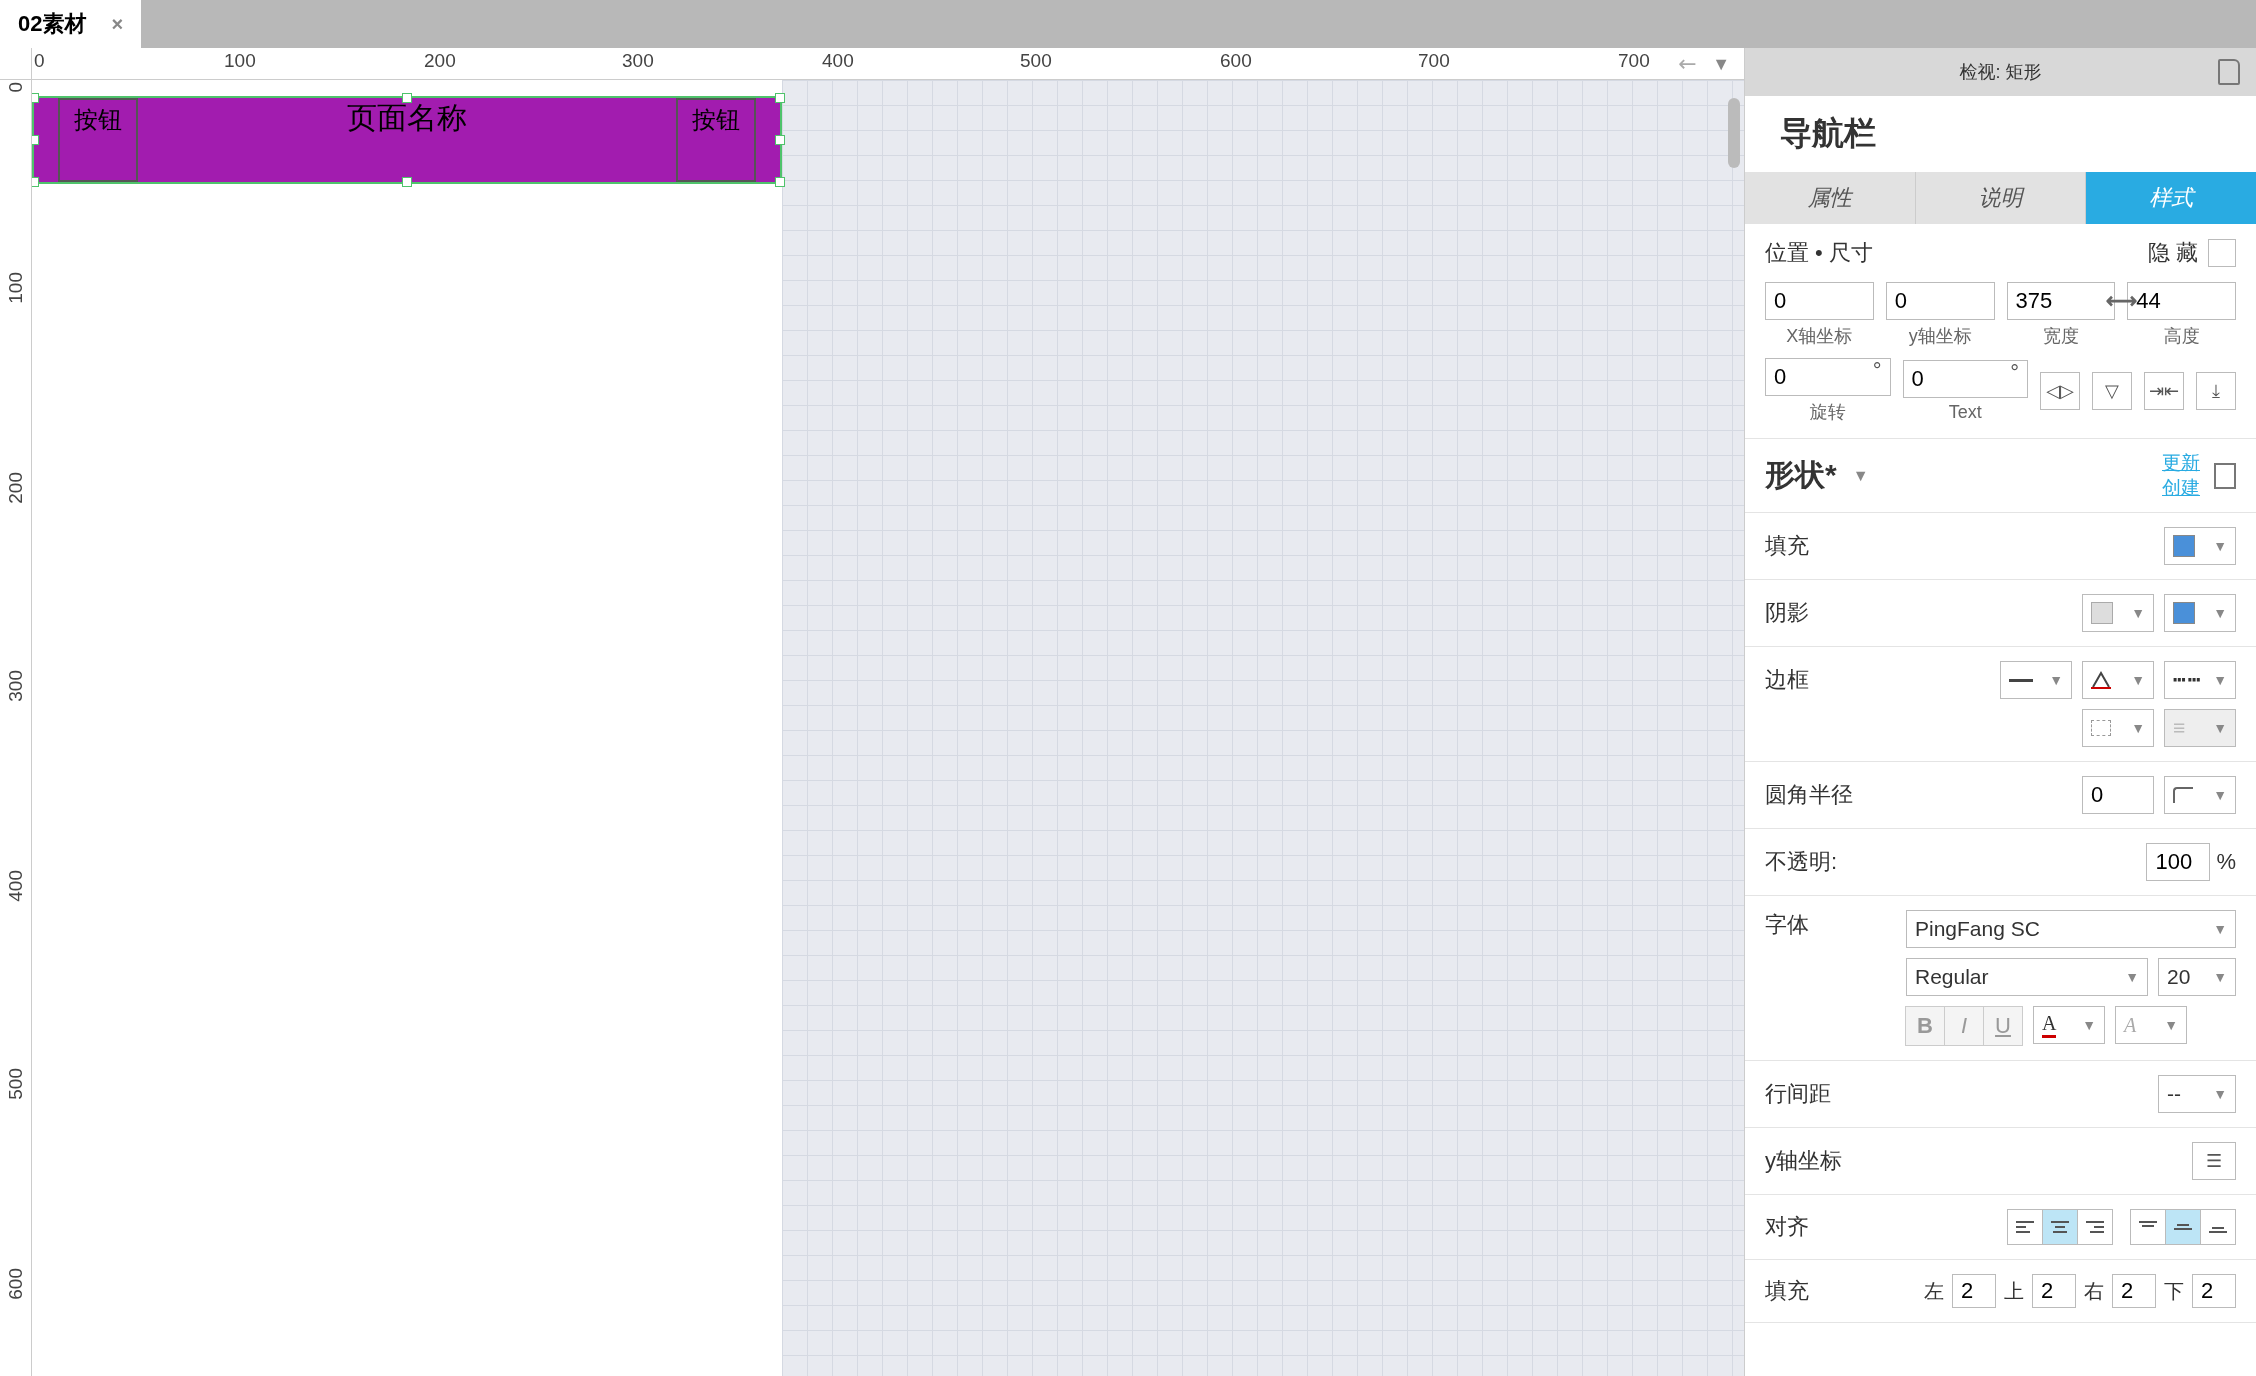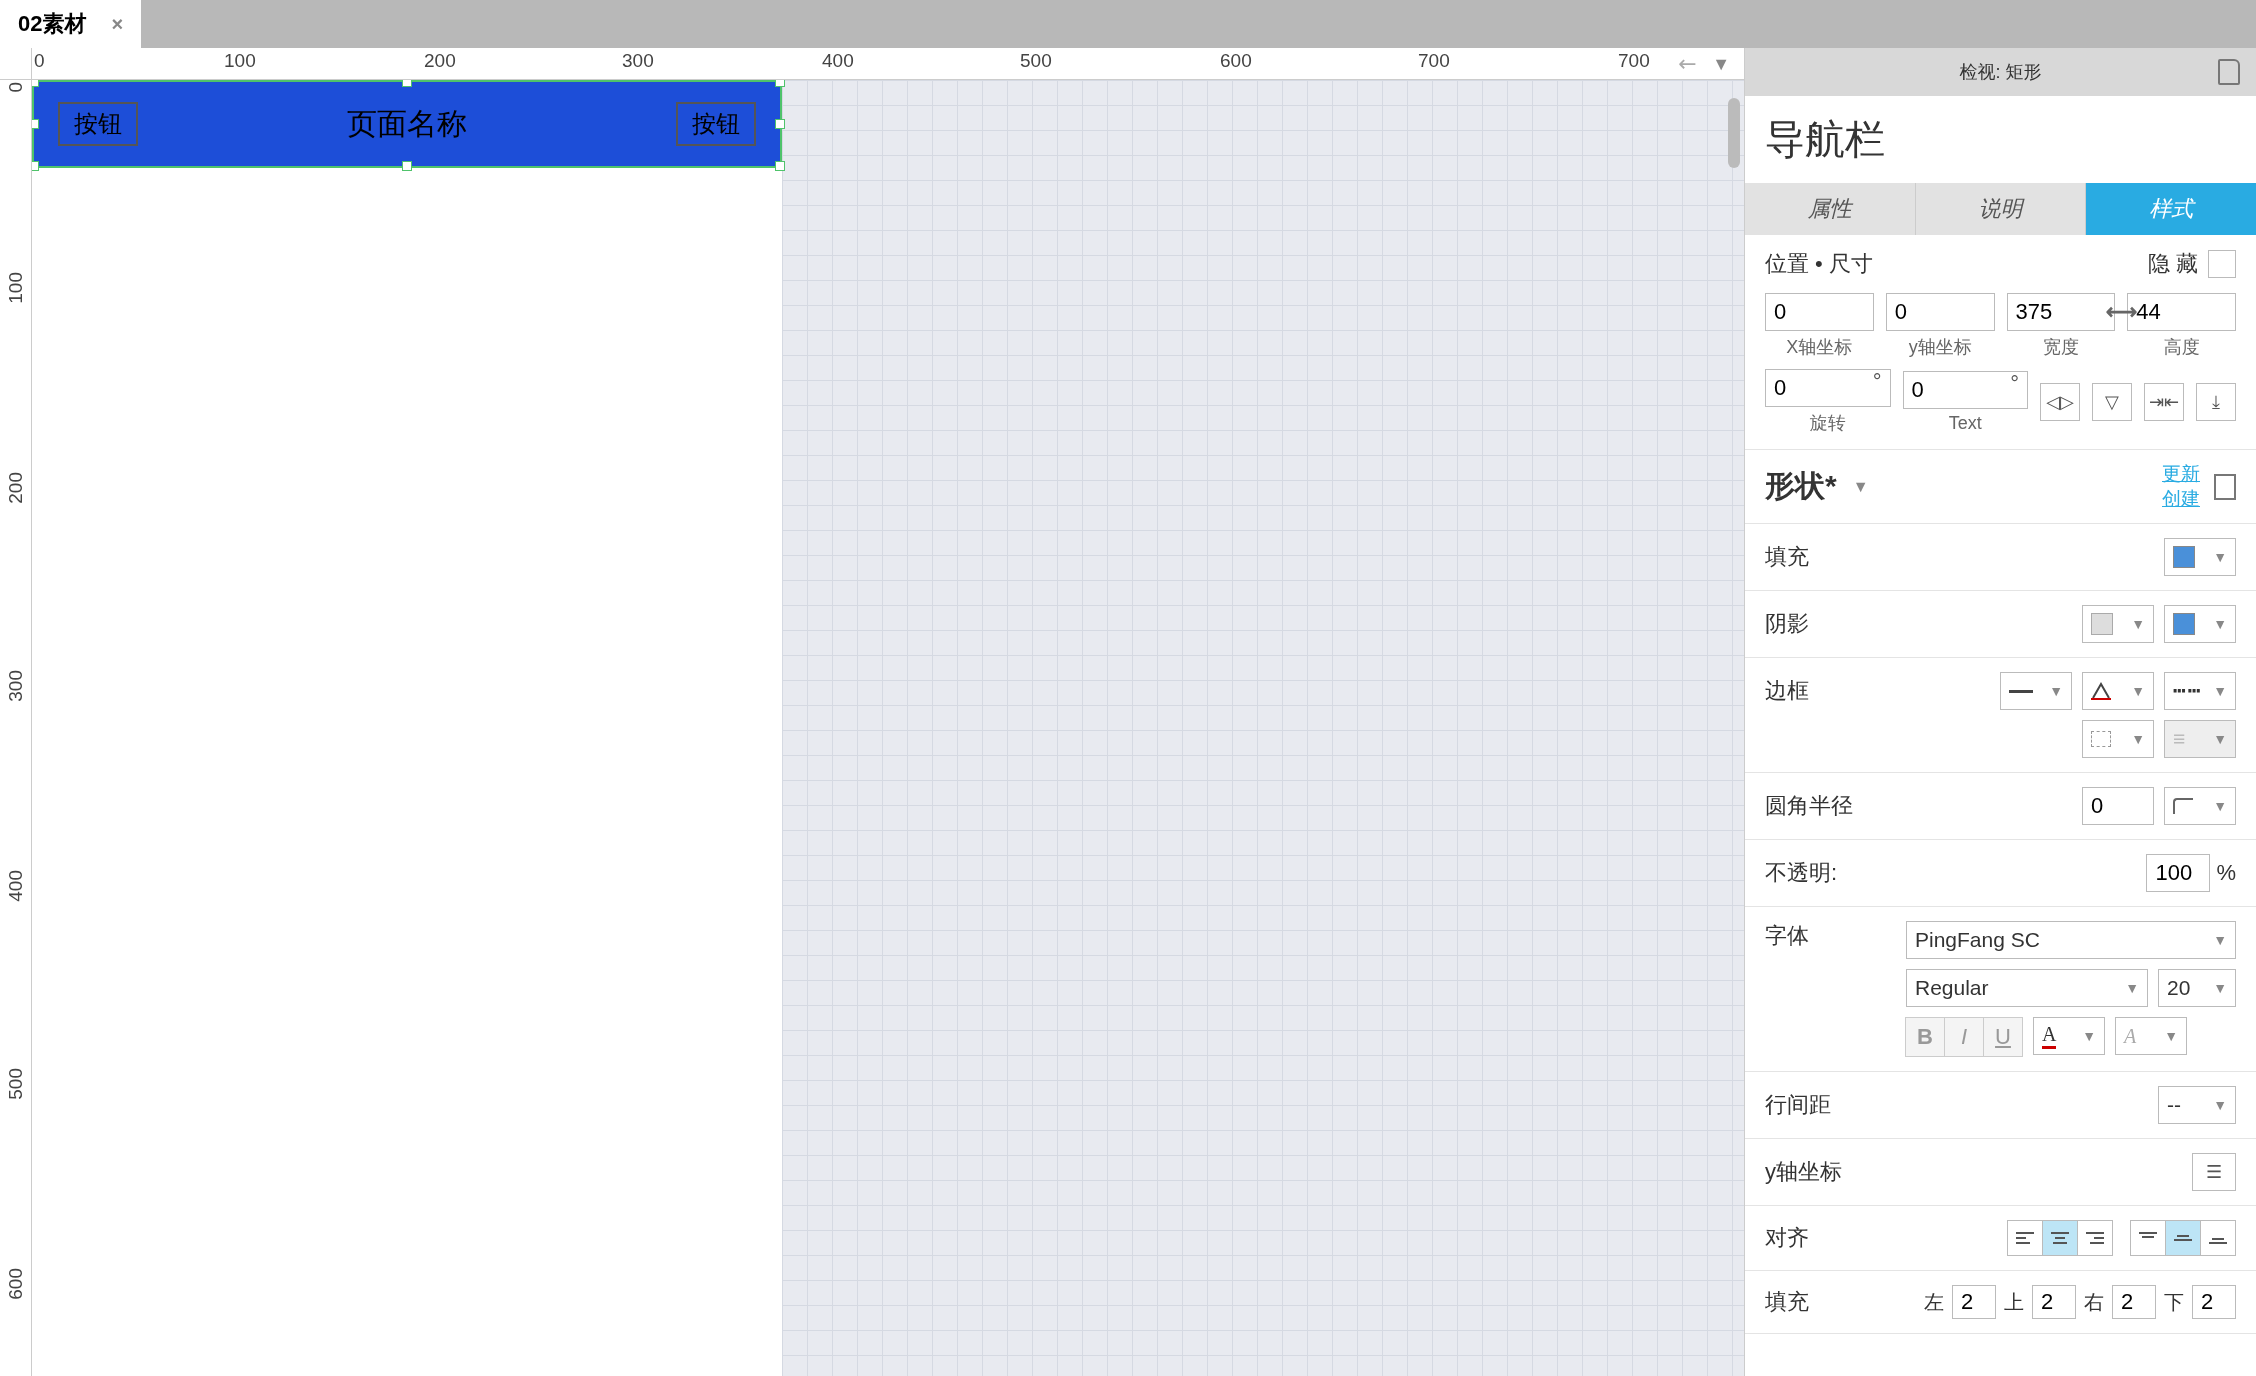--- a/index.html
+++ b/index.html
@@ -30,37 +30,37 @@
     .canvas-body { position: absolute; top: 32px; left: 32px; right: 0; bottom: 0; overflow: hidden; }
     .grid { position: absolute; top: 0; left: 0; right: 0; bottom: 0;
       background-image:
         linear-gradient(#d5d9e2 1px, transparent 1px),
         linear-gradient(90deg, #d5d9e2 1px, transparent 1px);
       background-size: 25px 25px;
     }
     .page-frame { position: absolute; top: 0; left: 0; width: 750px; height: 1298px; background: #fff; }
     
     
-    .sel-widget { position: absolute; top: 0; left: 0; width: 750px; height: 88px; background: #1d4ed8; border: 2px solid #4fc36b; display: flex; align-items: center; justify-content: space-between; padding: 0 24px; }
+    .sel-widget { position: absolute; top: 16px; left: 0; width: 750px; height: 88px; background: #a21caf; border: 2px solid #4fc36b; display: flex; justify-content: space-between; padding: 0 24px; }
     .sel-widget .wbtn { border: 2px solid #555; padding: 4px 14px; font-size: 24px; }
     .sel-widget .wtitle { font-size: 30px; }
     .handle { position: absolute; width: 10px; height: 10px; background: #fff; border: 1px solid #4fc36b; }
     
     .canvas-dropdown { position: absolute; top: 6px; right: 14px; color: #888; font-size: 18px; z-index:3; }
     .canvas-arrow { position: absolute; top: 3px; right: 48px; color: #aaa; font-size: 22px; z-index:3; transform: rotate(-45deg); }
     
     
     .vscroll { position: absolute; top: 50px; right: 4px; width: 12px; height: 70px; background: #bbb; border-radius: 6px; z-index:3;}
     
     
     .inspector { width: 512px; background: #f7f7f7; display: flex; flex-direction: column; border-left: 1px solid #ccc; font-size: 22px; color: #333; overflow: hidden;}
     .insp-header { height: 48px; background: #d8d8d8; display: flex; align-items: center; justify-content: center; position: relative; font-size: 18px; }
     .insp-header .page-ico { position: absolute; right: 16px; width: 22px; height: 26px; border: 2px solid #777; border-radius: 2px 6px 2px 2px; }
     
-    .widget-name { padding: 16px 20px; font-size: 40px; font-weight: 400; background: #fff; }
+    .widget-name { padding: 16px 35px; font-size: 32px; font-weight: 700; background: #fff; }
     
     .insp-tabs { display: flex; height: 52px; font-style: italic; }
     .insp-tab { flex: 1; display: flex; align-items: center; justify-content: center; background: #e2e2e2; border-right: 1px solid #ccc; color: #555; cursor:pointer; }
     .insp-tab:last-child{ border-right:none;}
     .insp-tab.active { background: #29abe2; color: #fff; }
     
     .insp-body { flex: 1; overflow-y: auto; background: #fff; }
     .section { padding: 14px 20px; border-bottom: 1px solid #e4e4e4; }
     .row { display: flex; align-items: center; justify-content: space-between; gap: 10px; }
     .lbl { font-size: 22px; color: #333; }

